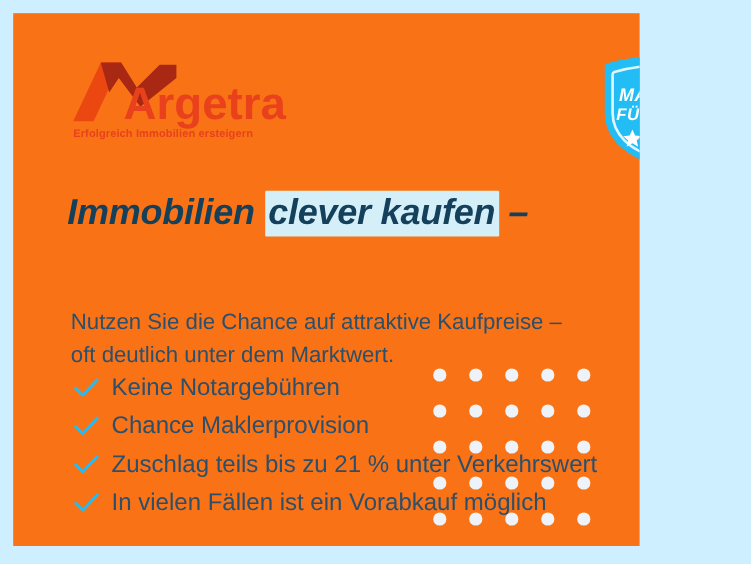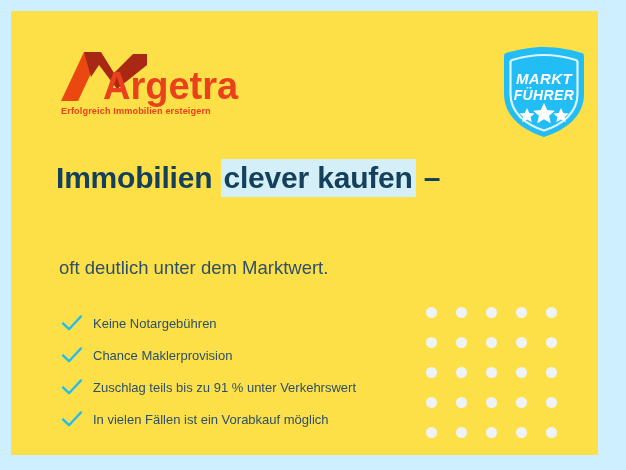--- a/index.html
+++ b/index.html
@@ -18,23 +18,23 @@
     height: 470px;
     background: #cdefff;
     box-sizing: border-box;
     overflow: hidden;
   }
 
   .banner-inner {
     position: absolute;
     left: 11px;
     top: 11px;
-    width: 587px;
+    width: 522px;
     height: 444px;
-    background: #fde047;
+    background: #f97316;
     overflow: hidden;
   }
 
   
   .dot-grid {
     position: absolute;
     right: 22px;
     top: 296px;
     display: grid;
     grid-template-columns: repeat(5, 30px);
@@ -77,20 +77,21 @@
     position: absolute;
     left: 45px;
     top: 128px;
     width: 520px;
     font-size: 30px;
     font-weight: bold;
     line-height: 1.28;
     color: #14405c;
     letter-spacing: -0.2px;
     z-index: 2;
+    font-style: italic;
   }
   .headline .hl-line { display: block; white-space: pre; }
   .headline mark {
     background: #d4eff8;
     color: #14405c;
     padding: 2px 3px 3px 3px;
     border-radius: 1px;
   }
 
   
@@ -114,21 +115,21 @@
     width: 470px;
     list-style: none;
     margin: 0;
     padding: 0;
     z-index: 2;
   }
   .bullets li {
     display: flex;
     align-items: center;
     height: 32px;
-    font-size: 13px;
+    font-size: 20px;
     color: #2c4f6b;
   }
   .check-icon {
     flex: 0 0 32px;
     width: 32px;
     height: 22px;
     display: inline-flex;
     align-items: center;
   }
   .check-icon svg { display: block; }
@@ -201,20 +202,21 @@
           <polygon points="65,64 67.3,69 72.6,69.5 68.6,73 69.8,78.2 65,75.4 60.2,78.2 61.4,73 57.4,69.5 62.7,69"></polygon>
         </g>
       </svg>
     </div>
 
     <h1 class="headline">
       <span class="hl-line"><span>Immobilien </span><mark>clever kaufen</mark><span> –</span></span>
     </h1>
 
     <p class="subhead">
+      <span class="sub-line">Nutzen Sie die Chance auf attraktive Kaufpreise –</span>
       <span class="sub-line">oft deutlich unter dem Marktwert.</span>
     </p>
 
     <ul class="bullets">
       <li>
         <span class="check-icon">
           <svg width="22" height="18" viewBox="0 0 22 18">
               <path d="M2 9.4 L8 15.2 L20 2.4" fill="none" stroke="#22bdf5" stroke-width="2.4" stroke-linecap="round" stroke-linejoin="round"></path>
             </svg>
         </span>
@@ -227,21 +229,21 @@
             </svg>
         </span>
         <span class="bullet-label">Chance Maklerprovision</span>
       </li>
       <li>
         <span class="check-icon">
           <svg width="22" height="18" viewBox="0 0 22 18">
               <path d="M2 9.4 L8 15.2 L20 2.4" fill="none" stroke="#22bdf5" stroke-width="2.4" stroke-linecap="round" stroke-linejoin="round"></path>
             </svg>
         </span>
-        <span class="bullet-label">Zuschlag teils bis zu 91 % unter Verkehrswert</span>
+        <span class="bullet-label">Zuschlag teils bis zu 21 % unter Verkehrswert</span>
       </li>
       <li>
         <span class="check-icon">
           <svg width="22" height="18" viewBox="0 0 22 18">
               <path d="M2 9.4 L8 15.2 L20 2.4" fill="none" stroke="#22bdf5" stroke-width="2.4" stroke-linecap="round" stroke-linejoin="round"></path>
             </svg>
         </span>
         <span class="bullet-label">In vielen Fällen ist ein Vorabkauf möglich</span>
       </li>
     </ul>

